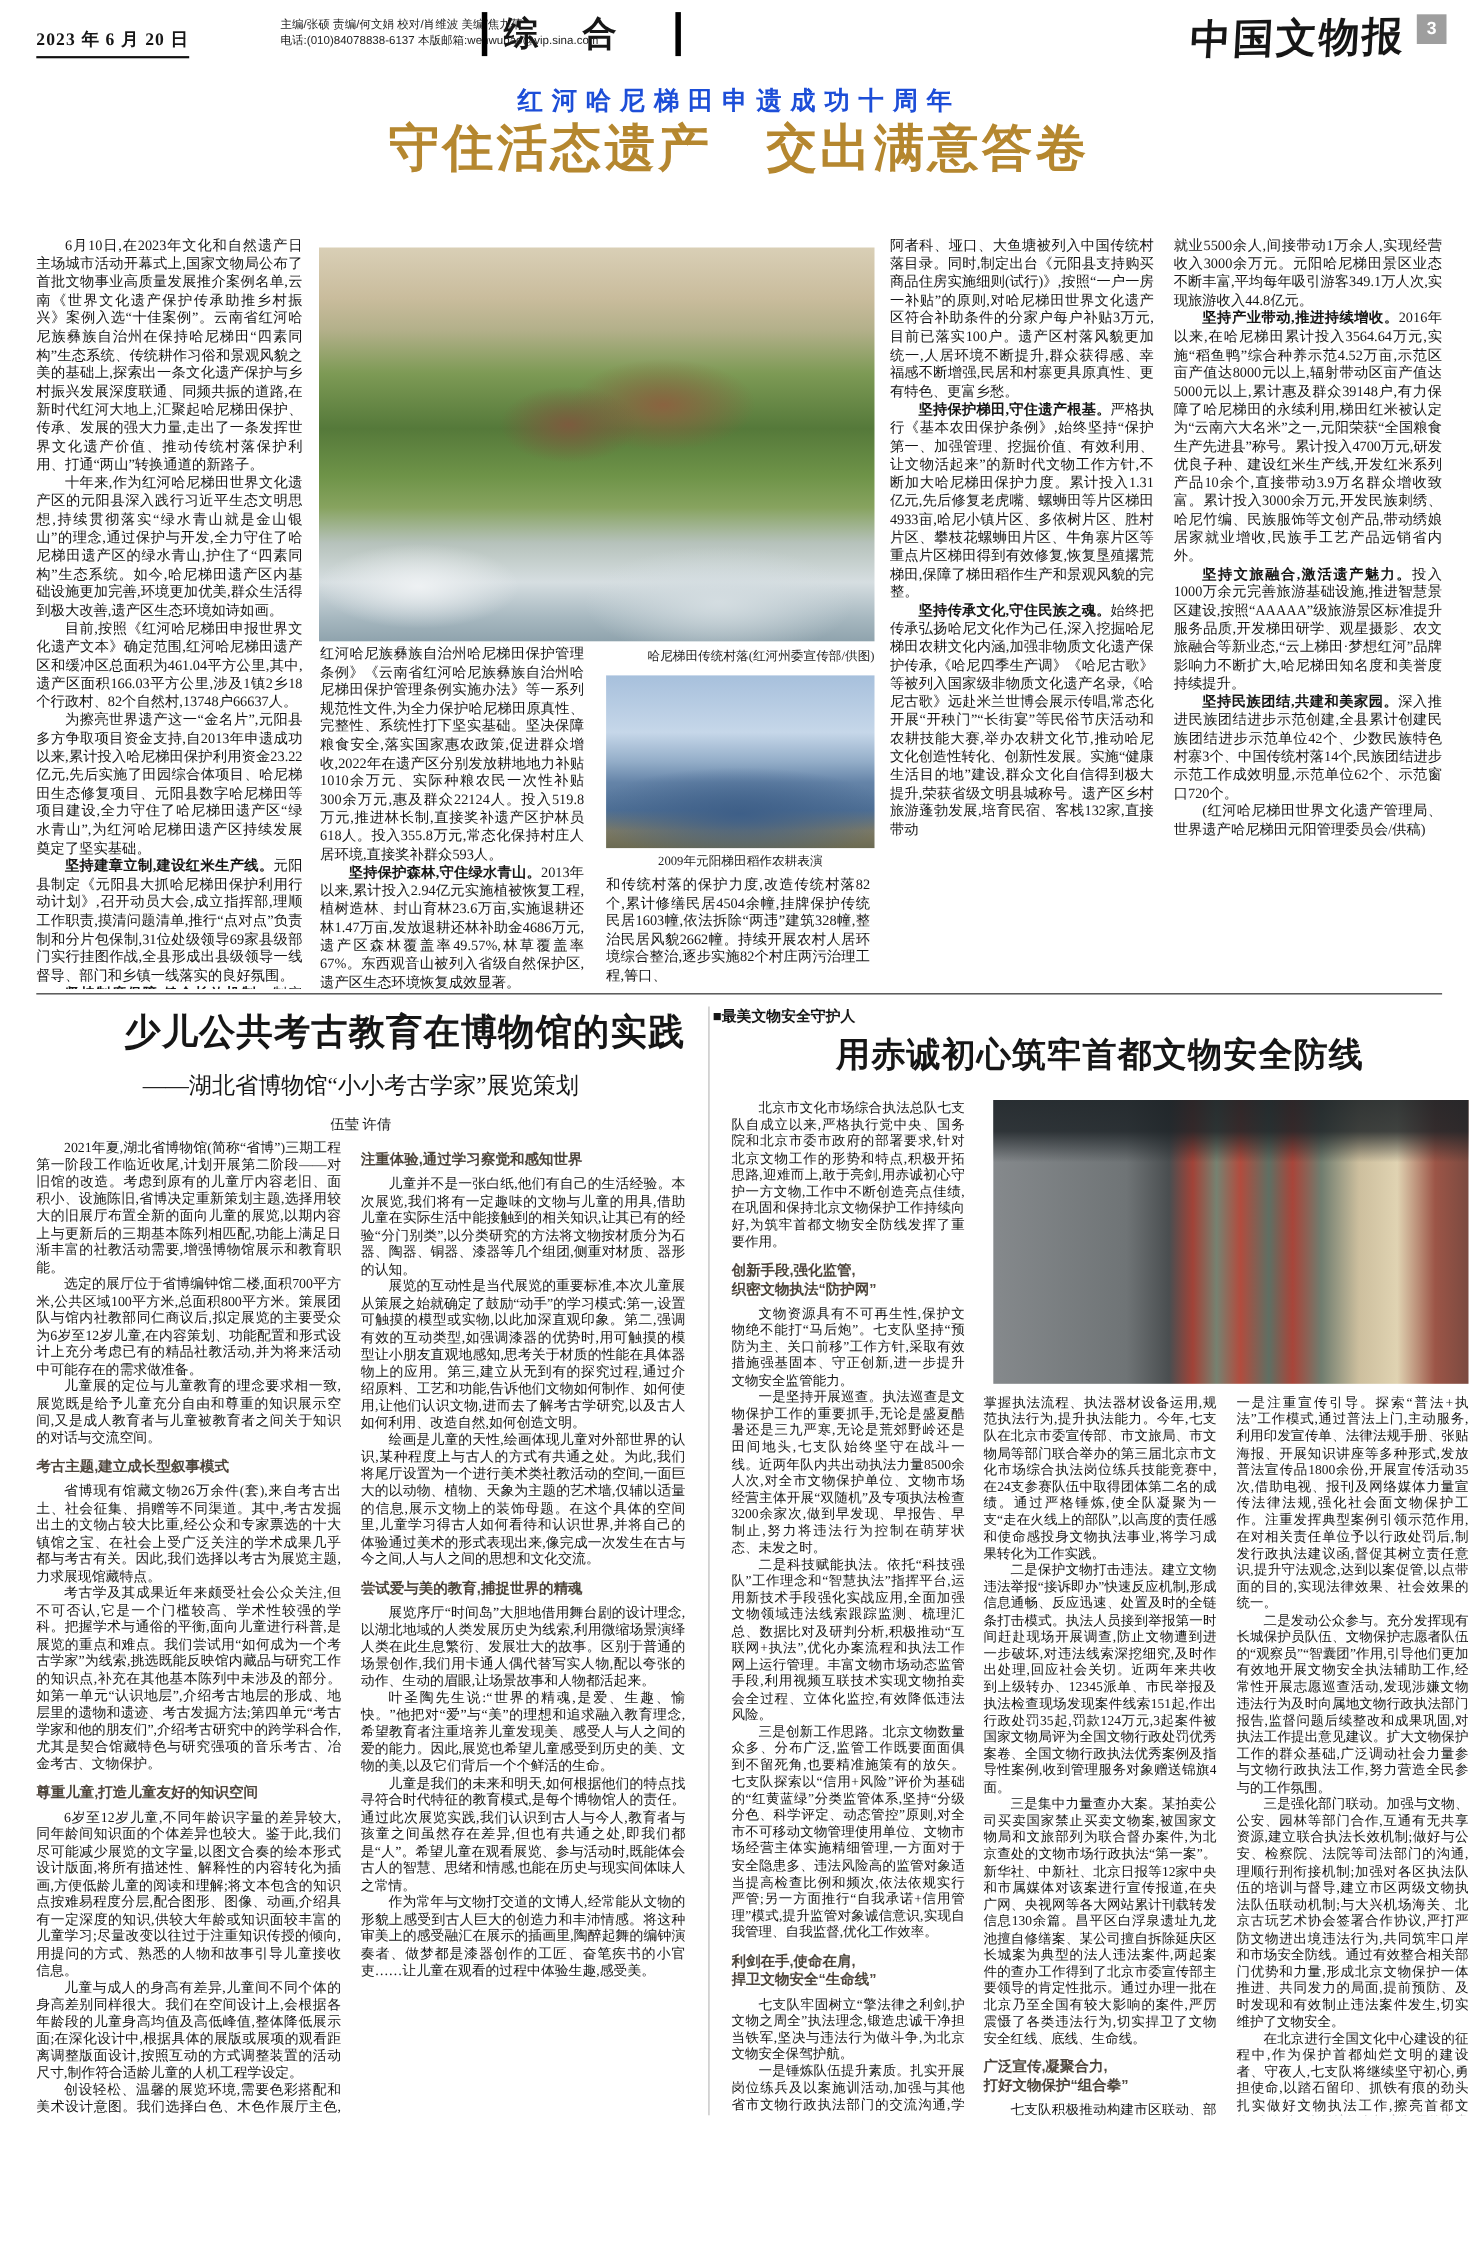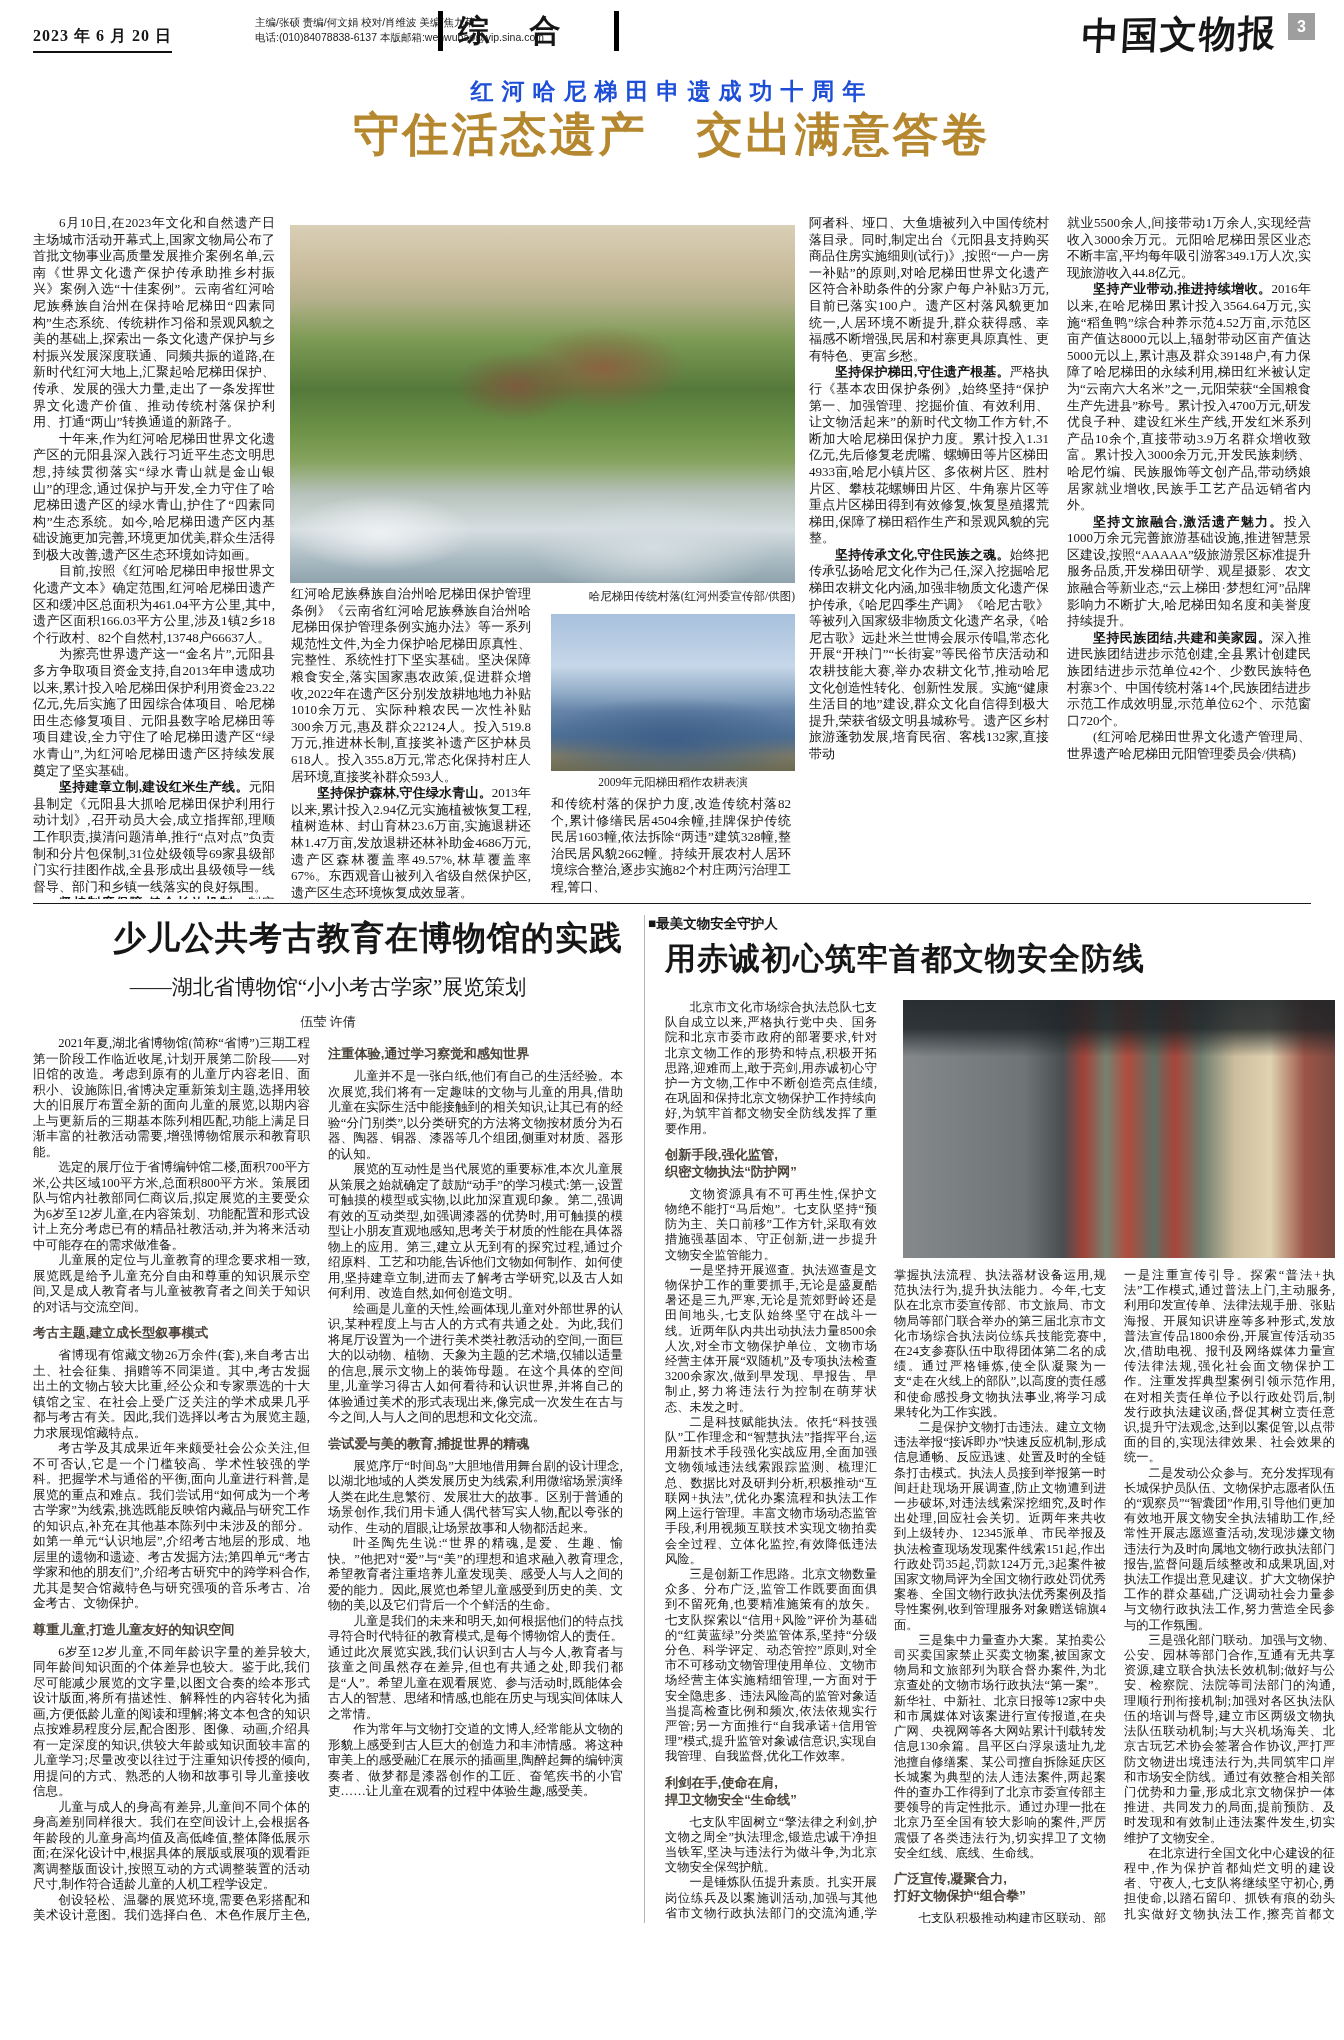--- a/index.html
+++ b/index.html
@@ -38,21 +38,21 @@
     linear-gradient(180deg,#a7c0dc 0%,#c6d7e9 33%,#93adc8 50%,#6584a8 62%,#4f7096 78%,#7d7a64 90%,#6b6a52 100%)}
   .photo3{background:
     linear-gradient(180deg, rgba(28,34,38,.88) 0%, rgba(28,34,38,.82) 11%, rgba(28,34,38,0) 22%),
     linear-gradient(90deg,#85898c 0%,#6f7476 28%,#4a4e50 37%,#a14338 42%,#768271 47%,#b14c3e 52%,#5f6f63 58%,#a8453a 63%,#707d6f 69%,#cdbf9e 77%,#e0d3b2 85%,#9c5547 93%,#7b4a40 100%)}
   .hrule{background:#1a1a1a;height:1px}
   .vrule{background:#b5b5b5;width:1px}
   .ltitle{width:100%;text-align:right;font-size:33px;font-weight:900;letter-spacing:1px}
   .lsub{width:100%;text-align:center;font-size:21px}
   .lby{width:100%;text-align:center;font-size:13px}
   .rtag{font-size:13.5px;font-weight:700;font-family:"Liberation Sans","DejaVu Sans",sans-serif}
-  .rtitle{width:100%;text-align:left;font-size:31px;font-weight:900;letter-spacing:1px}
+  .rtitle{width:100%;text-align:center;font-size:31px;font-weight:900;letter-spacing:1px}
 </style>
 </head>
 <body>
 
 <div class="abs" style="left:0;top:0;width:1344px;height:60px">
   <div class="abs date" style="left:33px;top:26px">2023 年 6 月 20 日</div>
   <div class="abs" style="left:255px;top:15px">
     <div class="staff">主编/张硕  责编/何文娟  校对/肖维波  美编/焦九菊</div>
     <div class="staff">电话:(010)84078838-6137  本版邮箱:wenwubao@vip.sina.com</div>
   </div>
@@ -117,21 +117,21 @@
     <p>省博现有馆藏文物26万余件(套),来自考古出土、社会征集、捐赠等不同渠道。其中,考古发掘出土的文物占较大比重,经公众和专家票选的十大镇馆之宝、在社会上受广泛关注的学术成果几乎都与考古有关。因此,我们选择以考古为展览主题,力求展现馆藏特点。</p>
     <p>考古学及其成果近年来颇受社会公众关注,但不可否认,它是一个门槛较高、学术性较强的学科。把握学术与通俗的平衡,面向儿童进行科普,是展览的重点和难点。我们尝试用“如何成为一个考古学家”为线索,挑选既能反映馆内藏品与研究工作的知识点,补充在其他基本陈列中未涉及的部分。如第一单元“认识地层”,介绍考古地层的形成、地层里的遗物和遗迹、考古发掘方法;第四单元“考古学家和他的朋友们”,介绍考古研究中的跨学科合作,尤其是契合馆藏特色与研究强项的音乐考古、冶金考古、文物保护。</p>
     <div class="subhead">尊重儿童,打造儿童友好的知识空间</div>
     <p>6岁至12岁儿童,不同年龄识字量的差异较大,同年龄间知识面的个体差异也较大。鉴于此,我们尽可能减少展览的文字量,以图文合奏的绘本形式设计版面,将所有描述性、解释性的内容转化为插画,方便低龄儿童的阅读和理解;将文本包含的知识点按难易程度分层,配合图形、图像、动画,介绍具有一定深度的知识,供较大年龄或知识面较丰富的儿童学习;尽量改变以往过于注重知识传授的倾向,用提问的方式、熟悉的人物和故事引导儿童接收信息。</p>
     <p>儿童与成人的身高有差异,儿童间不同个体的身高差别同样很大。我们在空间设计上,会根据各年龄段的儿童身高均值及高低峰值,整体降低展示面;在深化设计中,根据具体的展版或展项的观看距离调整版面设计,按照互动的方式调整装置的活动尺寸,制作符合适龄儿童的人机工程学设定。</p>
     <p>创设轻松、温馨的展览环境,需要色彩搭配和美术设计意图。我们选择白色、木色作展厅主色,希望儿童在走进展厅时,通过色彩的暗示,适应这个安静的空间;在需要集中注意力的节点,用饱和度稍高的橙色点缀有造型感的展墙,吸引儿童注意力;大量的插画创作取代了真实的文物照片、考古绘图图片,保持展览风格统一的同时,拉近儿童与文物的距离。</p>
   </div>
 <div class="abs colbody lcol" style="left:328px;top:1036px;width:295px;height:888px">
     <div class="subhead">注重体验,通过学习察觉和感知世界</div>
     <p>儿童并不是一张白纸,他们有自己的生活经验。本次展览,我们将有一定趣味的文物与儿童的用具,借助儿童在实际生活中能接触到的相关知识,让其已有的经验“分门别类”,以分类研究的方法将文物按材质分为石器、陶器、铜器、漆器等几个组团,侧重对材质、器形的认知。</p>
-    <p>展览的互动性是当代展览的重要标准,本次儿童展从策展之始就确定了鼓励“动手”的学习模式:第一,设置可触摸的模型或实物,以此加深直观印象。第二,强调有效的互动类型,如强调漆器的优势时,用可触摸的模型让小朋友直观地感知,思考关于材质的性能在具体器物上的应用。第三,建立从无到有的探究过程,通过介绍原料、工艺和功能,告诉他们文物如何制作、如何使用,坚持建章立制,进而去了解考古学研究,以及古人如何利用、改造自然,如何创造文明。</p>
+    <p>展览的互动性是当代展览的重要标准,本次儿童展从策展之始就确定了鼓励“动手”的学习模式:第一,设置可触摸的模型或实物,以此加深直观印象。第二,强调有效的互动类型,如强调漆器的优势时,用可触摸的模型让小朋友直观地感知,思考关于材质的性能在具体器物上的应用。第三,建立从无到有的探究过程,通过介绍原料、工艺和功能,告诉他们文物如何制作、如何使用,让他们认识文物,进而去了解考古学研究,以及古人如何利用、改造自然,如何创造文明。</p>
     <p>绘画是儿童的天性,绘画体现儿童对外部世界的认识,某种程度上与古人的方式有共通之处。为此,我们将尾厅设置为一个进行美术类社教活动的空间,一面巨大的以动物、植物、天象为主题的艺术墙,仅辅以适量的信息,展示文物上的装饰母题。在这个具体的空间里,儿童学习得古人如何看待和认识世界,并将自己的体验通过美术的形式表现出来,像完成一次发生在古与今之间,人与人之间的思想和文化交流。</p>
     <div class="subhead">尝试爱与美的教育,捕捉世界的精魂</div>
     <p>展览序厅“时间岛”大胆地借用舞台剧的设计理念,以湖北地域的人类发展历史为线索,利用微缩场景演绎人类在此生息繁衍、发展壮大的故事。区别于普通的场景创作,我们用卡通人偶代替写实人物,配以夸张的动作、生动的眉眼,让场景故事和人物都活起来。</p>
     <p>叶圣陶先生说:“世界的精魂,是爱、生趣、愉快。”他把对“爱”与“美”的理想和追求融入教育理念,希望教育者注重培养儿童发现美、感受人与人之间的爱的能力。因此,展览也希望儿童感受到历史的美、文物的美,以及它们背后一个个鲜活的生命。</p>
     <p>儿童是我们的未来和明天,如何根据他们的特点找寻符合时代特征的教育模式,是每个博物馆人的责任。通过此次展览实践,我们认识到古人与今人,教育者与孩童之间虽然存在差异,但也有共通之处,即我们都是“人”。希望儿童在观看展览、参与活动时,既能体会古人的智慧、思绪和情感,也能在历史与现实间体味人之常情。</p>
     <p>作为常年与文物打交道的文博人,经常能从文物的形貌上感受到古人巨大的创造力和丰沛情感。将这种审美上的感受融汇在展示的插画里,陶醉起舞的编钟演奏者、做梦都是漆器创作的工匠、奋笔疾书的小官吏……让儿童在观看的过程中体验生趣,感受美。</p>
   </div>
 
 <div class="abs vrule" style="left:644px;top:915px;height:1008px"></div>
 

